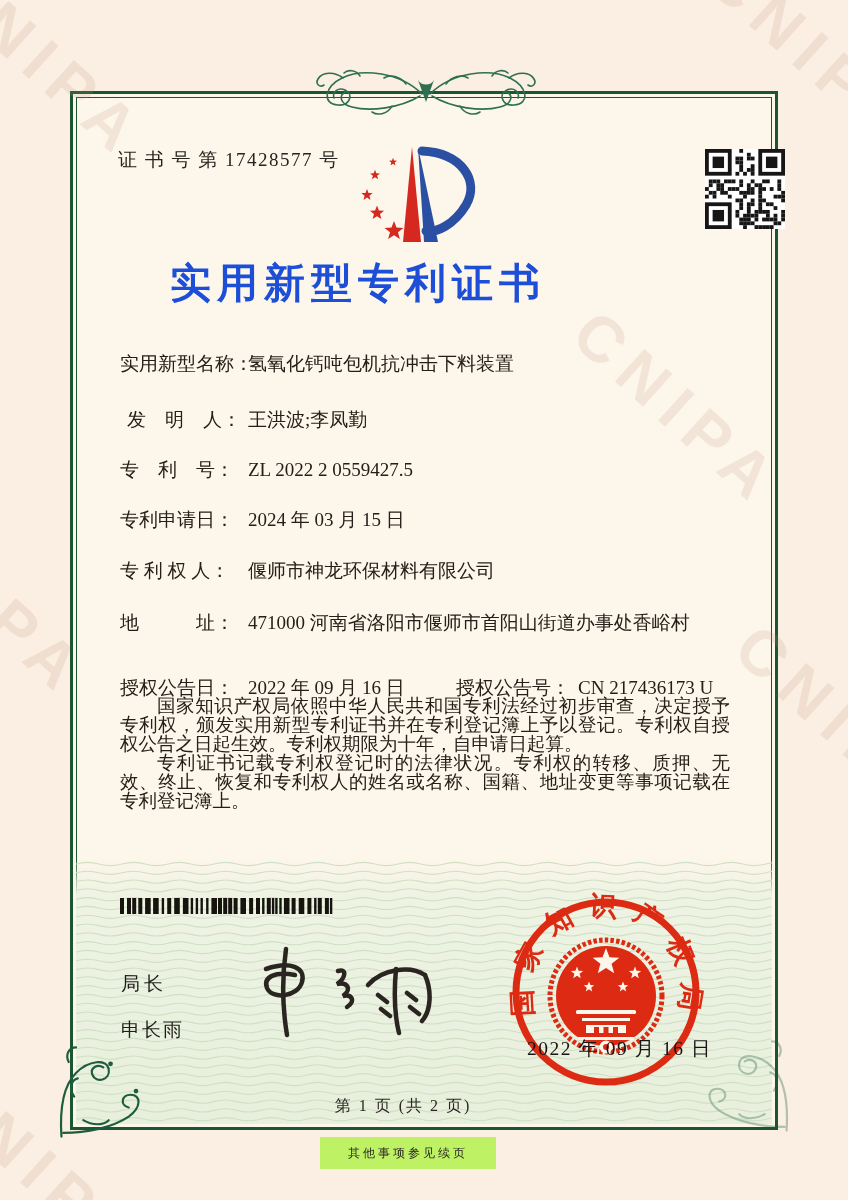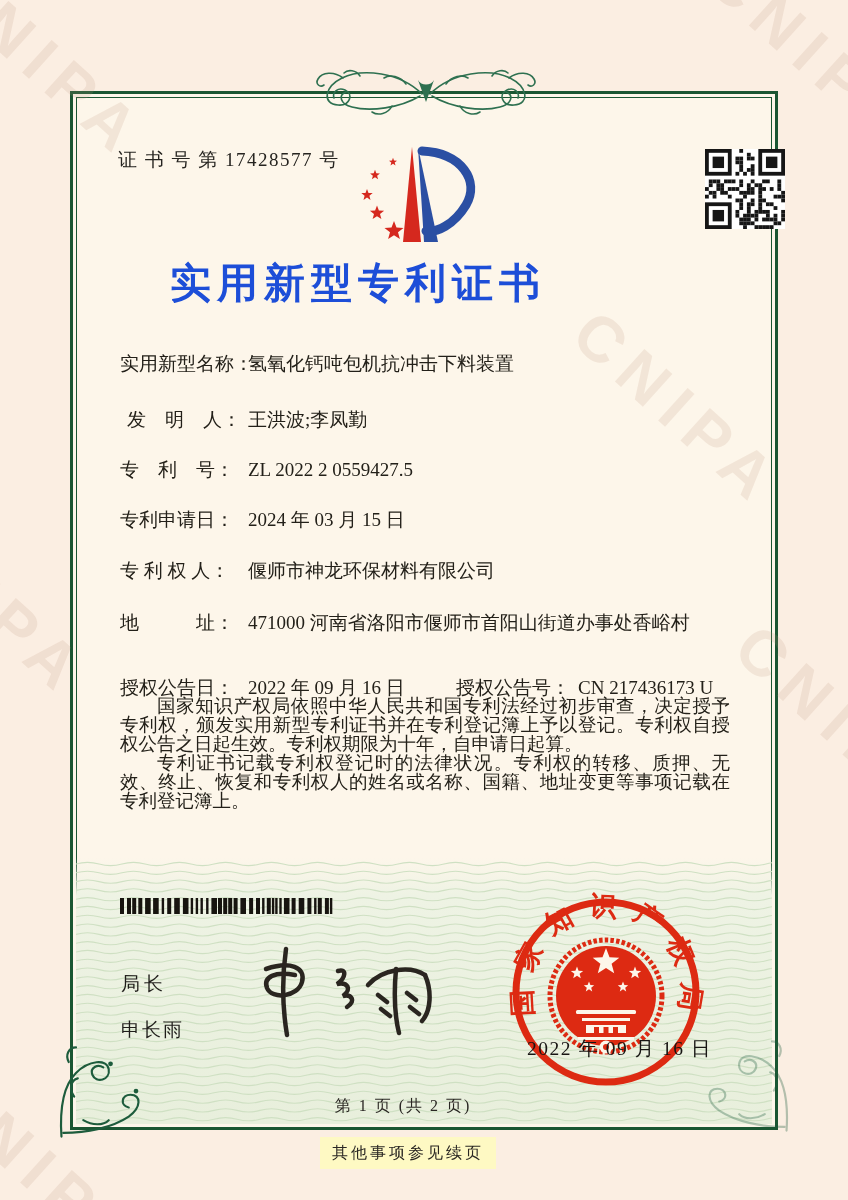--- a/index.html
+++ b/index.html
@@ -35,21 +35,21 @@
   .row .val1{display:inline-block;width:208px;}
   #row0{top:351px;} #row1{top:407px;text-align:center;} #row2{top:457px;} #row3{top:507px;}
   #row4{top:558px;} #row5{top:610px;} #row6{top:661px;}
   #paras{left:120px;top:697px;width:610px;font-size:18.5px;line-height:19px;text-align:justify;color:#232019;}
   #paras p{margin:0;text-indent:2em;}
   #officer-title{left:121px;top:971px;font-size:19px;letter-spacing:4px;}
   #officer-name{left:121px;top:1005px;font-size:19px;letter-spacing:2px;margin-top:12px;}
   #page-info{left:49px;top:1096px;width:708px;text-align:center;font-size:16px;letter-spacing:2px;color:#2a2723;}
   #cont-note{
     left:320px;top:1137px;width:176px;height:32px;line-height:32px;z-index:5;
-    background:#fef9c3;text-align:center;font-size:16px;letter-spacing:3px;color:#2a2723;
+    background:#bef264;text-align:center;font-size:12px;letter-spacing:3px;color:#2a2723;
   }
   #seal-date{left:527px;top:1035px;font-size:19.5px;letter-spacing:1.5px;color:#171513;z-index:6;}
   svg{display:block;}
   .orn{z-index:4;}
 </style>
 </head>
 <body>
 
 <div class="watermark" style="left:-28px;top:-52px;">CNIPA</div>
 <div class="watermark" style="left:742px;top:-60px;">CNIPA</div>

